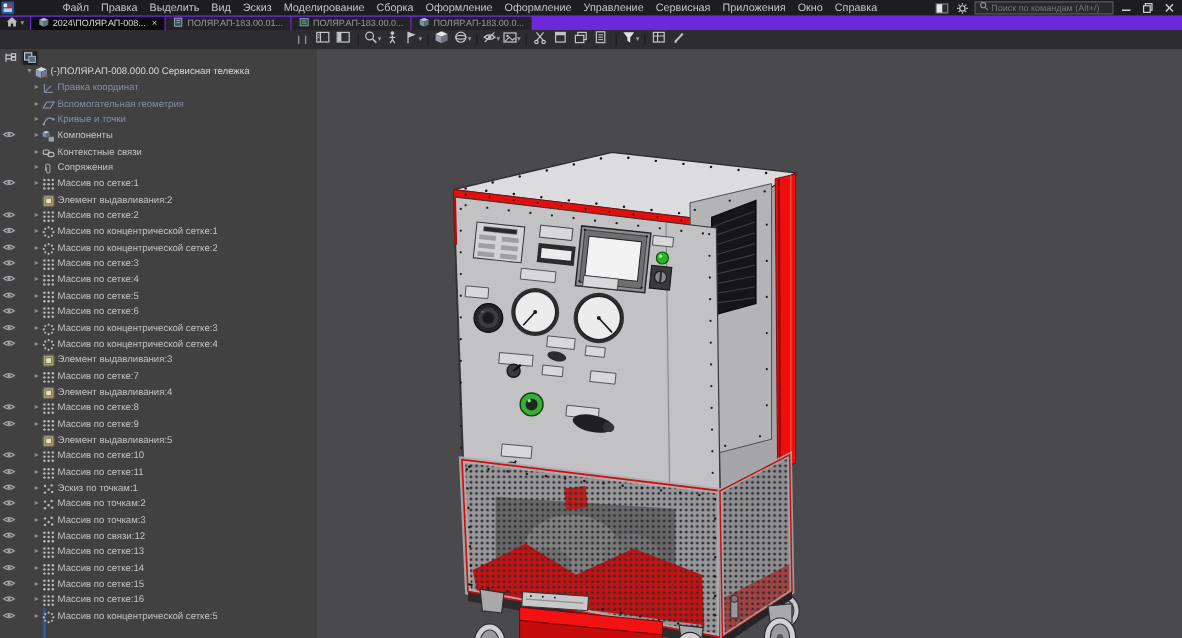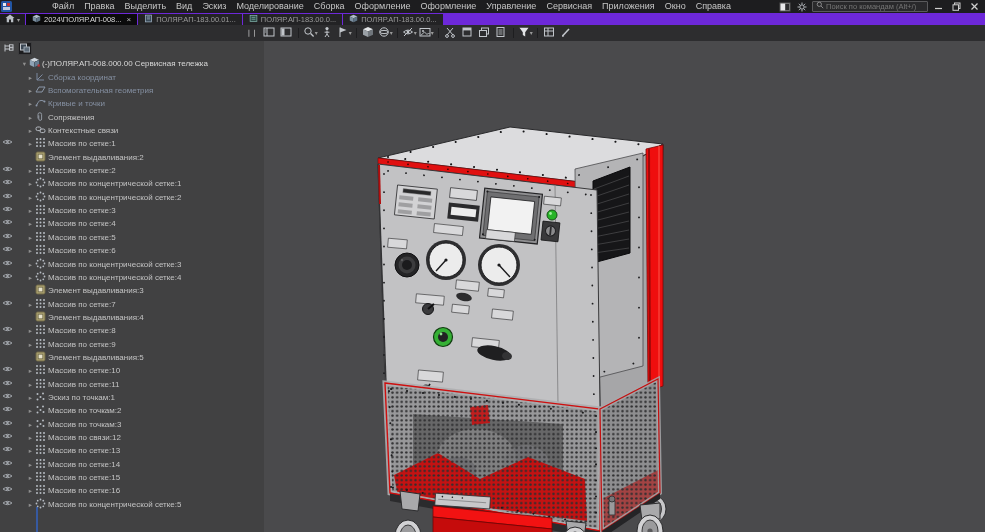--- a/index.html
+++ b/index.html
@@ -31,21 +31,21 @@
   .handle{color:#d8d8d8;font-size:7px;margin-right:3px}
   
   #viewport{position:absolute;left:0;top:41px;right:0;bottom:0;background:#4a4a4c}
   #model-svg{position:absolute;left:358px;top:78px}
   #triad-svg{position:absolute;left:8px;top:460px}
   
   #tree{position:absolute;left:0;top:41px;width:264px;bottom:0;background:rgba(18,18,20,.16);font-size:8px;z-index:10}
   #tree-header{display:flex;gap:2px;padding:1px 0 1px 2px;height:12px;align-items:center}
   .tree-toggle{width:12px;height:11px;display:flex;align-items:center;justify-content:center;border:1px solid transparent}
   .tree-toggle.active{background:#1c1c1e;border-color:#3c3c3e}
-  .trow{height:13.35px;display:flex;align-items:flex-end;white-space:nowrap}
+  .trow{height:13.35px;display:flex;align-items:flex-start;white-space:nowrap}
   .eyec{width:14px;flex:none;display:flex;align-items:center;justify-content:center}
   .arrow{width:9px;flex:none;color:#8f8f8f;font-size:6.5px;text-align:center}
   .ticon{width:13px;flex:none;display:flex;align-items:center}
   .tlabel{color:#c4c4c4;overflow:hidden;text-overflow:ellipsis}
   .trow.root .tlabel{color:#d8d8d8}
   .trow.dimmed .tlabel{color:#8590a2}
 </style>
 </head>
 <body>
 
@@ -530,21 +530,21 @@
       <div class="trow dimmed">
         <span class="eyec"></span>
         <span class="arrow" style="margin-left:12px">▸</span>
         <span class="ticon">
           <svg width="11" height="11" viewBox="0 0 11 11" stroke="#7d8aa0" stroke-width="1" fill="none">
             <line x1="2" y1="9" x2="2" y2="2"></line>
             <line x1="2" y1="9" x2="9" y2="9"></line>
             <line x1="2" y1="9" x2="7.5" y2="3.5"></line>
           </svg>
         </span>
-        <span class="tlabel">Сборка координат</span>
+        <span class="tlabel">Правка координат</span>
       </div>
       <div class="trow dimmed">
         <span class="eyec"></span>
         <span class="arrow" style="margin-left:12px">▸</span>
         <span class="ticon">
           <svg width="11" height="11" viewBox="0 0 11 11" fill="none" stroke="#b6bbc2" stroke-width="1">
             <polygon points="1,8 4,3 10,3 7,8" stroke="#8b97a8"></polygon>
           </svg>
         </span>
         <span class="tlabel">Вспомогательная геометрия</span>
@@ -555,39 +555,58 @@
         <span class="ticon">
           <svg width="11" height="11" viewBox="0 0 11 11" fill="none" stroke="#b6bbc2" stroke-width="1">
             <path d="M1.5,8.5 Q4,1 9.5,4.5" stroke="#8b97a8"></path>
             <circle cx="1.5" cy="8.5" r="1" fill="#8b97a8" stroke="none"></circle>
             <circle cx="9.5" cy="4.5" r="1" fill="#8b97a8" stroke="none"></circle>
           </svg>
         </span>
         <span class="tlabel">Кривые и точки</span>
       </div>
       <div class="trow">
-        <span class="eyec"></span>
-        <span class="arrow" style="margin-left:12px">▸</span>
-        <span class="ticon">
-          <svg width="11" height="11" viewBox="0 0 11 11" fill="none" stroke="#b6bbc2" stroke-width="1">
-            <path d="M3,7.5 L3,3.5 A1.8,1.8 0 0 1 6.6,3.5 L6.6,8 A1.4,1.4 0 0 1 3.8,8 L3.8,4.4" stroke="#9aa2ac" stroke-width=".9"></path>
-          </svg>
-        </span>
-        <span class="tlabel">Сопряжения</span>
+        <span class="eyec">
+          <span><svg width="11" height="8" viewBox="0 0 11 8" fill="none" stroke="#a0a4aa" stroke-width="1">
+              <path d="M1,4 Q5.5,0.6 10,4 Q5.5,7.4 1,4 Z"></path>
+              <circle cx="5.5" cy="4" r="1.3" fill="#a0a4aa" stroke="none"></circle>
+            </svg></span>
+        </span>
+        <span class="arrow" style="margin-left:12px">▸</span>
+        <span class="ticon">
+          <svg width="11" height="11" viewBox="0 0 11 11">
+            <polygon points="3.5,1 6.5,2.3 3.5,3.6 0.5,2.3" fill="#b9c2cc"></polygon>
+            <polygon points="0.5,2.3 3.5,3.6 3.5,6.8 0.5,5.5" fill="#7e8ea0"></polygon>
+            <polygon points="6.5,2.3 3.5,3.6 3.5,6.8 6.5,5.5" fill="#62embed748a"></polygon>
+            <polygon points="6.5,2.3 3.5,3.6 3.5,6.8 6.5,5.5" fill="#62748a"></polygon>
+            <rect x="5.5" y="6" width="4.5" height="4" fill="#95a2b0"></rect>
+          </svg>
+        </span>
+        <span class="tlabel">Компоненты</span>
       </div>
       <div class="trow">
         <span class="eyec"></span>
         <span class="arrow" style="margin-left:12px">▸</span>
         <span class="ticon">
           <svg width="11" height="11" viewBox="0 0 11 11" fill="none" stroke="#b6bbc2" stroke-width="1">
             <rect x="1" y="3" width="5" height="3.6" rx="1.6"></rect>
             <rect x="5" y="5" width="5" height="3.6" rx="1.6"></rect>
           </svg>
         </span>
         <span class="tlabel">Контекстные связи</span>
+      </div>
+      <div class="trow">
+        <span class="eyec"></span>
+        <span class="arrow" style="margin-left:12px">▸</span>
+        <span class="ticon">
+          <svg width="11" height="11" viewBox="0 0 11 11" fill="none" stroke="#b6bbc2" stroke-width="1">
+            <path d="M3,7.5 L3,3.5 A1.8,1.8 0 0 1 6.6,3.5 L6.6,8 A1.4,1.4 0 0 1 3.8,8 L3.8,4.4" stroke="#9aa2ac" stroke-width=".9"></path>
+          </svg>
+        </span>
+        <span class="tlabel">Сопряжения</span>
       </div>
       <div class="trow">
         <span class="eyec">
           <span><svg width="11" height="8" viewBox="0 0 11 8" fill="none" stroke="#a0a4aa" stroke-width="1">
               <path d="M1,4 Q5.5,0.6 10,4 Q5.5,7.4 1,4 Z"></path>
               <circle cx="5.5" cy="4" r="1.3" fill="#a0a4aa" stroke="none"></circle>
             </svg></span>
         </span>
         <span class="arrow" style="margin-left:12px">▸</span>
         <span class="ticon">

